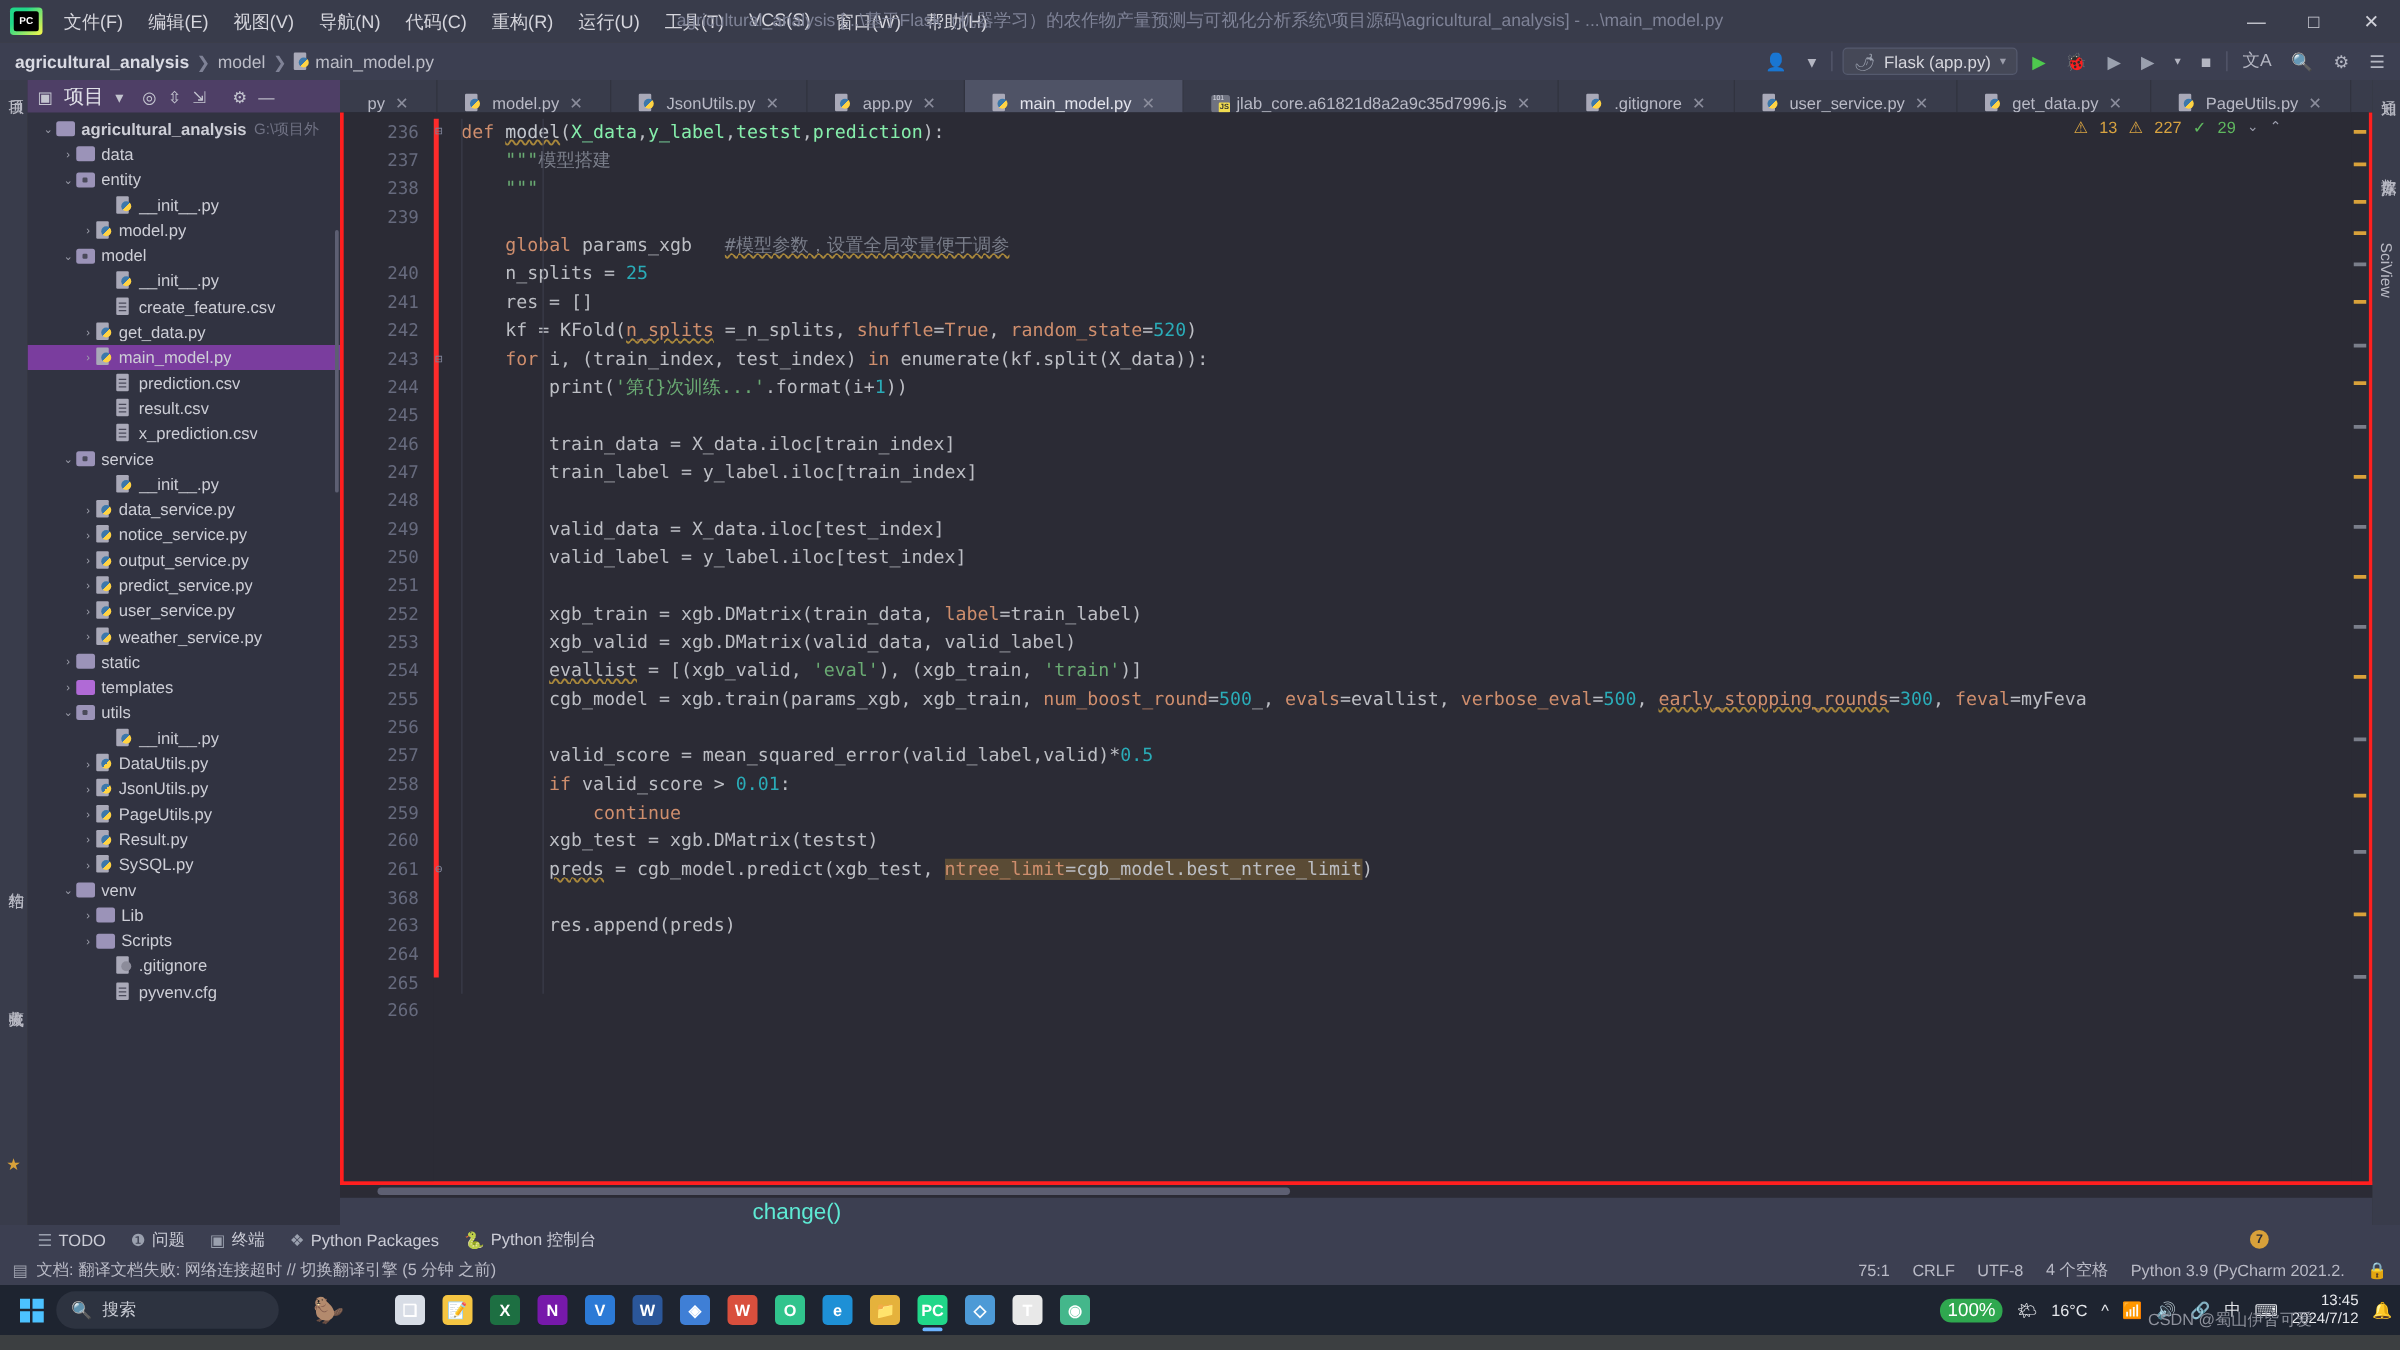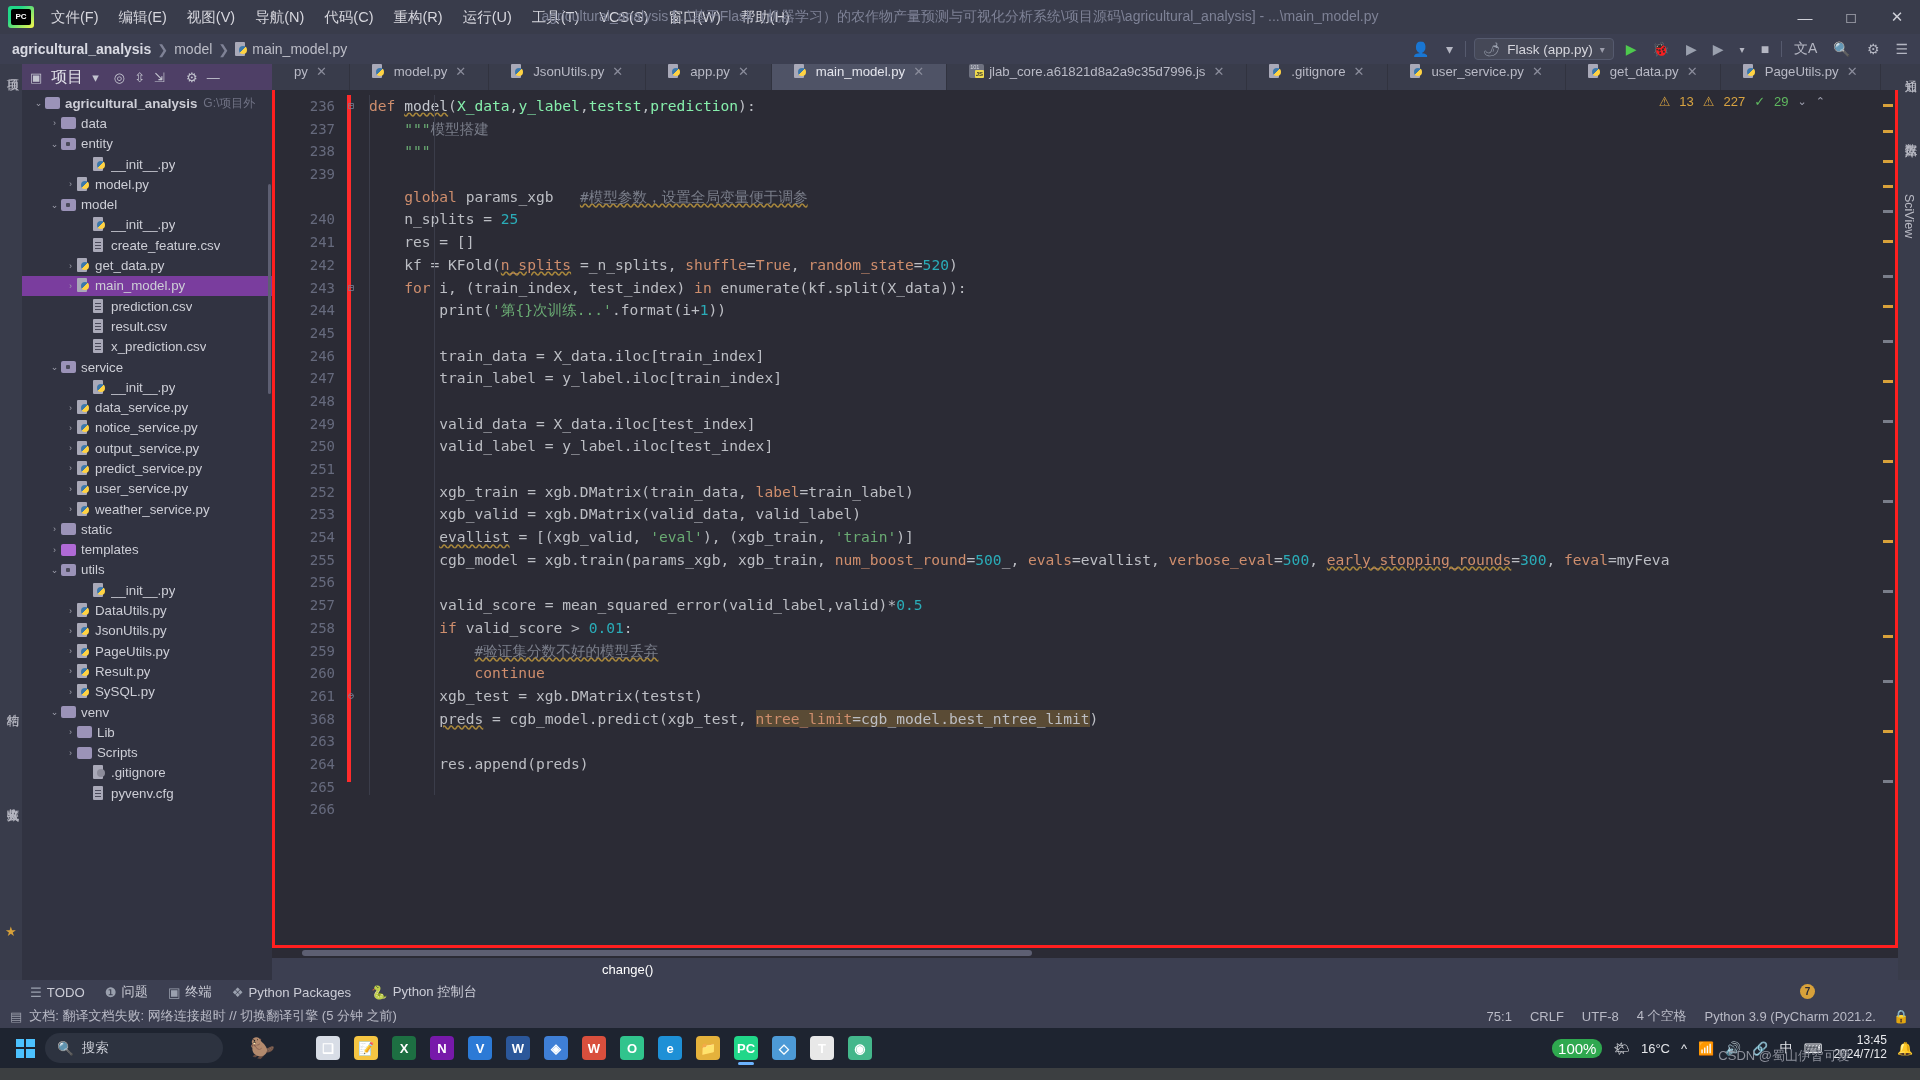--- a/index.html
+++ b/index.html
@@ -71,21 +71,21 @@
   .row .fic.csv::after{content:"";position:absolute;left:2px;top:4px;width:6px;height:1px;
     box-shadow:0 0 0 0 #444, 0 3px 0 0 #4a4a5a, 0 6px 0 0 #4a4a5a;background:#4a4a5a;}
   .row .fic.git .pb{background:#8c8c9a;}
   .row .gray{color:#6f7183;font-size:12px;margin-left:6px;}
   .row .nm{overflow:hidden;}
   .sbscroll{position:absolute;right:1px;top:120px;width:3px;height:210px;background:#5d5f72;border-radius:2px;}
 
   
   .editorwrap{ flex:1; display:flex; flex-direction:column; background:#2b2b35; position:relative;}
   .tabs{ height:26px; background:#393c4b; display:flex; align-items:stretch; overflow:hidden;}
-  .tab{ display:flex;align-items:flex-start;gap:5px; padding:0 22px; color:#b9bac6; font-size:13.2px;
+  .tab{ display:flex;align-items:flex-end;gap:5px; padding:0 22px; color:#b9bac6; font-size:13.2px;
     white-space:nowrap; border-right:1px solid #31333f;}
   .tab.active{ background:#4f5366; color:#e3e4ec; }
   .tab .x{ color:#8b8d9c; font-size:13px; margin-left:3px;}
   .jsic{width:15px;height:14px;background:#6f7280;border-radius:2px;position:relative;flex:none;}
   .jsic::after{content:"JS";position:absolute;right:0;bottom:0;background:#f0db4f;color:#323330;
     font-size:6px;line-height:6px;padding:1px;border-radius:1px;font-weight:bold;}
   .jsic::before{content:"101";position:absolute;left:1px;top:0px;font-size:5.5px;color:#d8d9e2;}
 
   .editor{ flex:1; position:relative; overflow:hidden; background:#2b2b35;
     border:3px solid #ff1f1f; border-top:none;}
@@ -116,21 +116,21 @@
   .stripe{ position:absolute; right:0; top:0; width:14px; height:100%; background:#2b2b35;}
   .stripe i{ position:absolute; right:2px; width:10px; height:3px; display:block;}
 
   
   .rightstrip{ width:22px; background:#393c4b; position:relative;}
 
   
   .hscrollwrap{height:10px;background:#2b2b35;position:relative;}
   .hscroll{position:absolute;left:30px;top:2px;height:6px;width:730px;background:#5d5f72;border-radius:3px;}
   .bcrumb2{ height:22px; background:#3c3f51; display:flex;align-items:center;padding-left:330px;
-    color:#ffffff;font-size:13px;}
+    color:#5eead4;font-size:18px;}
   .toolwin{ height:24px; background:#3c3f51; display:flex;align-items:center; gap:20px;
     padding-left:30px; color:#cbccd6; font-size:13.2px; position:relative;}
   .toolwin .tw{display:flex;align-items:center;gap:5px;}
   .toolwin .badge{ position:absolute; right:105px; top:4px; background:#d8a13a; color:#2b2b35;
     border-radius:50%; width:15px;height:15px; font-size:10px; display:flex;align-items:center;
     justify-content:center; font-weight:bold;}
   .statusbar{ height:24px; background:#3c3f51; display:flex;align-items:center;
     color:#b9bac6; font-size:13px; padding-left:10px; position:relative;}
   .statusbar .right{ position:absolute; right:10px; display:flex;align-items:center; gap:18px;}
 
@@ -667,21 +667,20 @@
                 <div class="cl">        valid_data = X_data.iloc[test_index]</div>
                 <div class="cl">        valid_label = y_label.iloc[test_index]</div>
                 <div class="cl">&nbsp;</div>
                 <div class="cl">        xgb_train = xgb.DMatrix(train_data, <span class="kwarg">label</span>=train_label)</div>
                 <div class="cl">        xgb_valid = xgb.DMatrix(valid_data, valid_label)</div>
                 <div class="cl">        <span class="err">evallist</span> = [(xgb_valid, <span class="str">'eval'</span>), (xgb_train, <span class="str">'train'</span>)]</div>
                 <div class="cl">        cgb_model = xgb.train(params_xgb, xgb_train, <span class="kwarg">num_boost_round</span>=<span class="num">500</span>_, <span class="kwarg">evals</span>=evallist, <span class="kwarg">verbose_eval</span>=<span class="num">500</span>, <span class="kwarg err">early_stopping_rounds</span>=<span class="num">300</span>, <span class="kwarg">feval</span>=myFeva</div>
                 <div class="cl">&nbsp;</div>
                 <div class="cl">        valid_score = mean_squared_error(valid_label,valid)*<span class="num">0.5</span></div>
                 <div class="cl">        <span class="kw">if</span> valid_score &gt; <span class="num">0.01</span>:</div>
-                <div class="cl">            <span class="cmt err">#验证集分数不好的模型丢弃</span></div>
                 <div class="cl">            <span class="kw">continue</span></div>
                 <div class="cl">        xgb_test = xgb.DMatrix(testst)</div>
                 <div class="cl">        <span class="err">preds</span> = cgb_model.predict(xgb_test, <span class="hl"><span class="kwarg">ntree_limit</span>=cgb_model.best_ntree_limit</span>)</div>
                 <div class="cl">&nbsp;</div>
                 <div class="cl">        res.append(preds)</div>
                 <div class="cl">&nbsp;</div>
               </div>
           </div>
           <div class="stripe" id="stripe">
               <i style="top: 14px; background: rgb(216, 161, 58);"></i>

